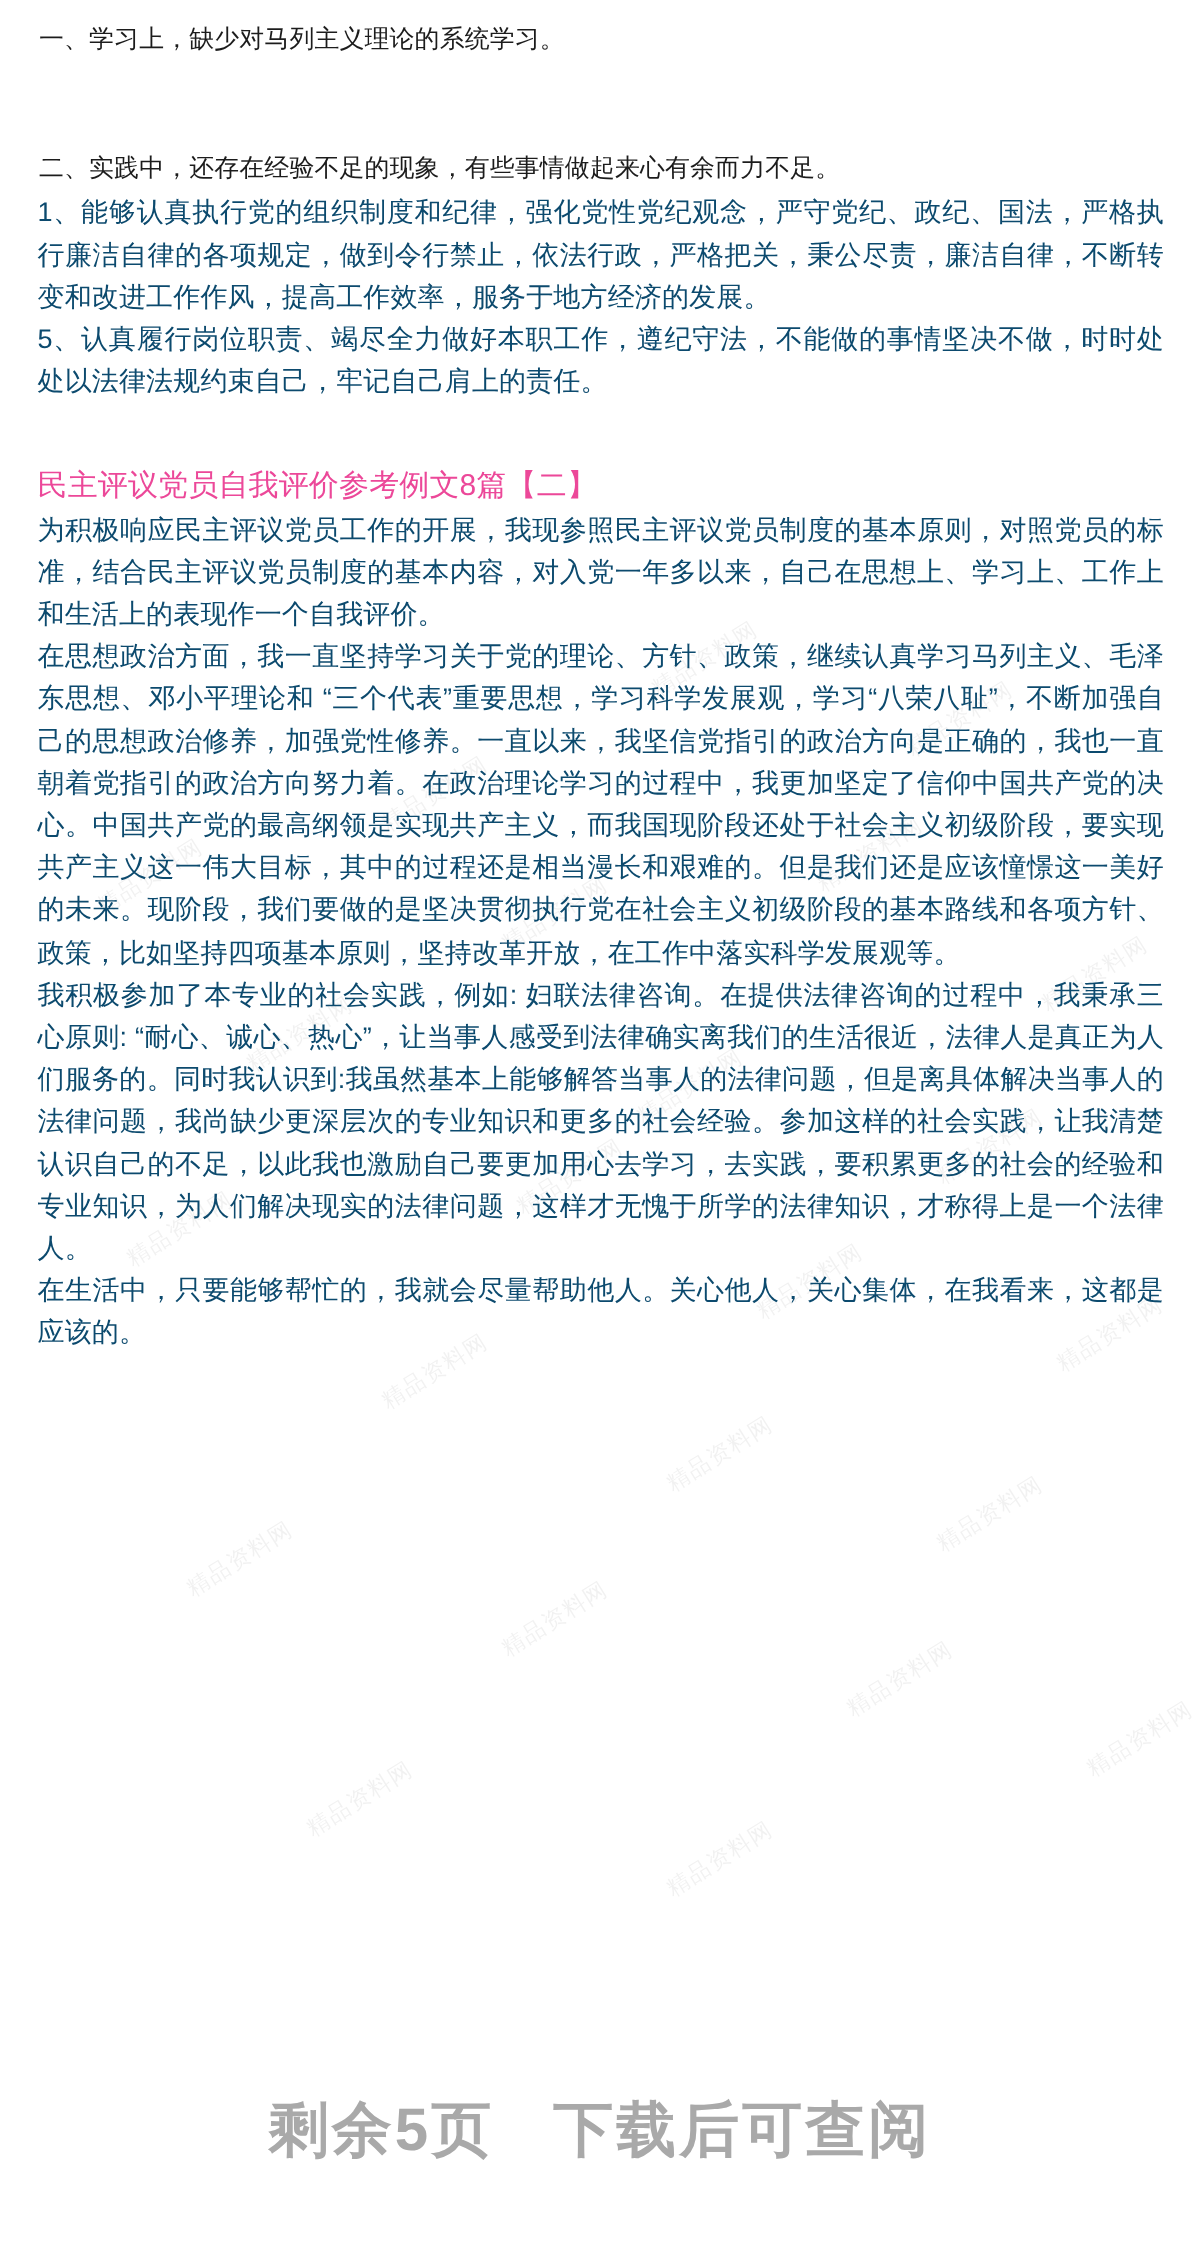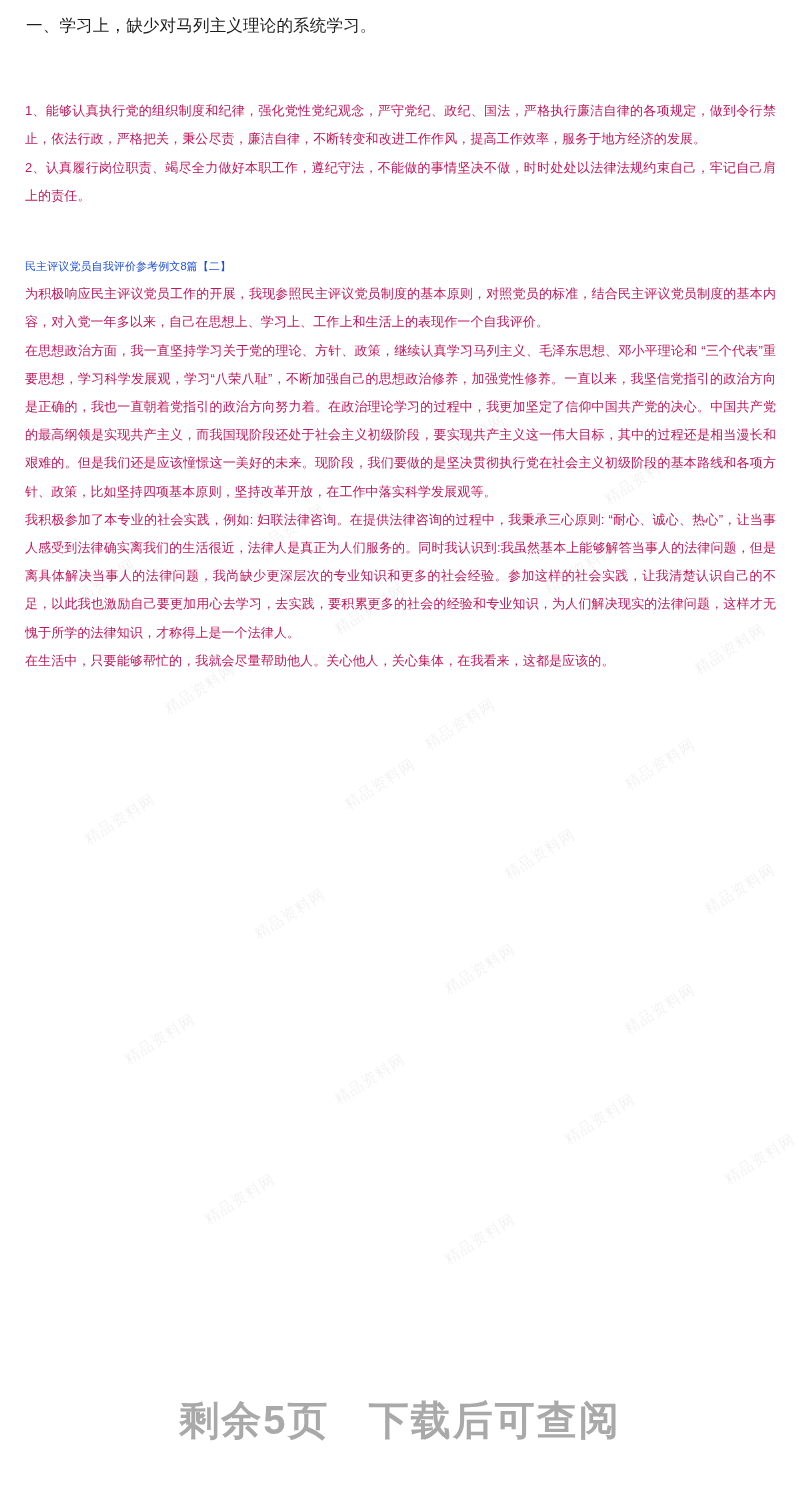--- a/index.html
+++ b/index.html
@@ -64,38 +64,38 @@
     letter-spacing: 0.1px;
     text-align: justify;
     text-justify: inter-character;
     color: #1c1c1c;
     word-break: break-all;
     white-space: pre-wrap;
   }
 
   p.para {
     margin: 0;
-    font-size: 13px;
+    font-size: 18px;
     line-height: 28.2px;
     letter-spacing: 0.1px;
     text-align: justify;
     text-justify: inter-character;
-    color: #be185d;
+    color: #0c4a6e;
     word-break: break-all;
   }
 
   .spacer-lg { height: 56px; }
   .spacer-sec { height: 42px; }
 
   
   p.section-title {
     margin: 0;
-    font-size: 11px;
+    font-size: 20px;
     line-height: 28.2px;
-    color: #1d4ed8;
+    color: #ec4899;
     letter-spacing: 0.1px;
   }
 
   
   #paywall-notice {
     position: absolute;
     left: 0;
     top: 1392px;
     width: 800px;
     text-align: center;
@@ -142,25 +142,26 @@
     <span class="wm" style="left:200px; top:1190px;">精品资料网</span>
     <span class="wm" style="left:440px; top:1230px;">精品资料网</span>
   </div>
 
   <div id="content-layer">
 
     <p class="line">一、学习上，缺少对马列主义理论的系统学习。</p>
 
     <div class="spacer-lg"></div>
 
+    <p class="line">二、实践中，还存在经验不足的现象，有些事情做起来心有余而力不足。</p>
 
 
     <p class="para">1、能够认真执行党的组织制度和纪律，强化党性党纪观念，严守党纪、政纪、国法，严格执行廉洁自律的各项规定，做到令行禁止，依法行政，严格把关，秉公尽责，廉洁自律，不断转变和改进工作作风，提高工作效率，服务于地方经济的发展。</p>
 
-    <p class="para">2、认真履行岗位职责、竭尽全力做好本职工作，遵纪守法，不能做的事情坚决不做，时时处处以法律法规约束自己，牢记自己肩上的责任。</p>
+    <p class="para">5、认真履行岗位职责、竭尽全力做好本职工作，遵纪守法，不能做的事情坚决不做，时时处处以法律法规约束自己，牢记自己肩上的责任。</p>
 
 
     <div class="spacer-sec"></div>
 
     <p class="section-title">民主评议党员自我评价参考例文8篇【二】</p>
 
     <p class="para">为积极响应民主评议党员工作的开展，我现参照民主评议党员制度的基本原则，对照党员的标准，结合民主评议党员制度的基本内容，对入党一年多以来，自己在思想上、学习上、工作上和生活上的表现作一个自我评价。</p>
     <p class="para">在思想政治方面，我一直坚持学习关于党的理论、方针、政策，继续认真学习马列主义、毛泽东思想、邓小平理论和 “三个代表”重要思想，学习科学发展观，学习“八荣八耻”，不断加强自己的思想政治修养，加强党性修养。一直以来，我坚信党指引的政治方向是正确的，我也一直朝着党指引的政治方向努力着。在政治理论学习的过程中，我更加坚定了信仰中国共产党的决心。中国共产党的最高纲领是实现共产主义，而我国现阶段还处于社会主义初级阶段，要实现共产主义这一伟大目标，其中的过程还是相当漫长和艰难的。但是我们还是应该憧憬这一美好的未来。现阶段，我们要做的是坚决贯彻执行党在社会主义初级阶段的基本路线和各项方针、政策，比如坚持四项基本原则，坚持改革开放，在工作中落实科学发展观等。</p>
     <p class="para">我积极参加了本专业的社会实践，例如: 妇联法律咨询。在提供法律咨询的过程中，我秉承三心原则: “耐心、诚心、热心”，让当事人感受到法律确实离我们的生活很近，法律人是真正为人们服务的。同时我认识到:我虽然基本上能够解答当事人的法律问题，但是离具体解决当事人的法律问题，我尚缺少更深层次的专业知识和更多的社会经验。参加这样的社会实践，让我清楚认识自己的不足，以此我也激励自己要更加用心去学习，去实践，要积累更多的社会的经验和专业知识，为人们解决现实的法律问题，这样才无愧于所学的法律知识，才称得上是一个法律人。</p>
     <p class="para">在生活中，只要能够帮忙的，我就会尽量帮助他人。关心他人，关心集体，在我看来，这都是应该的。</p>

